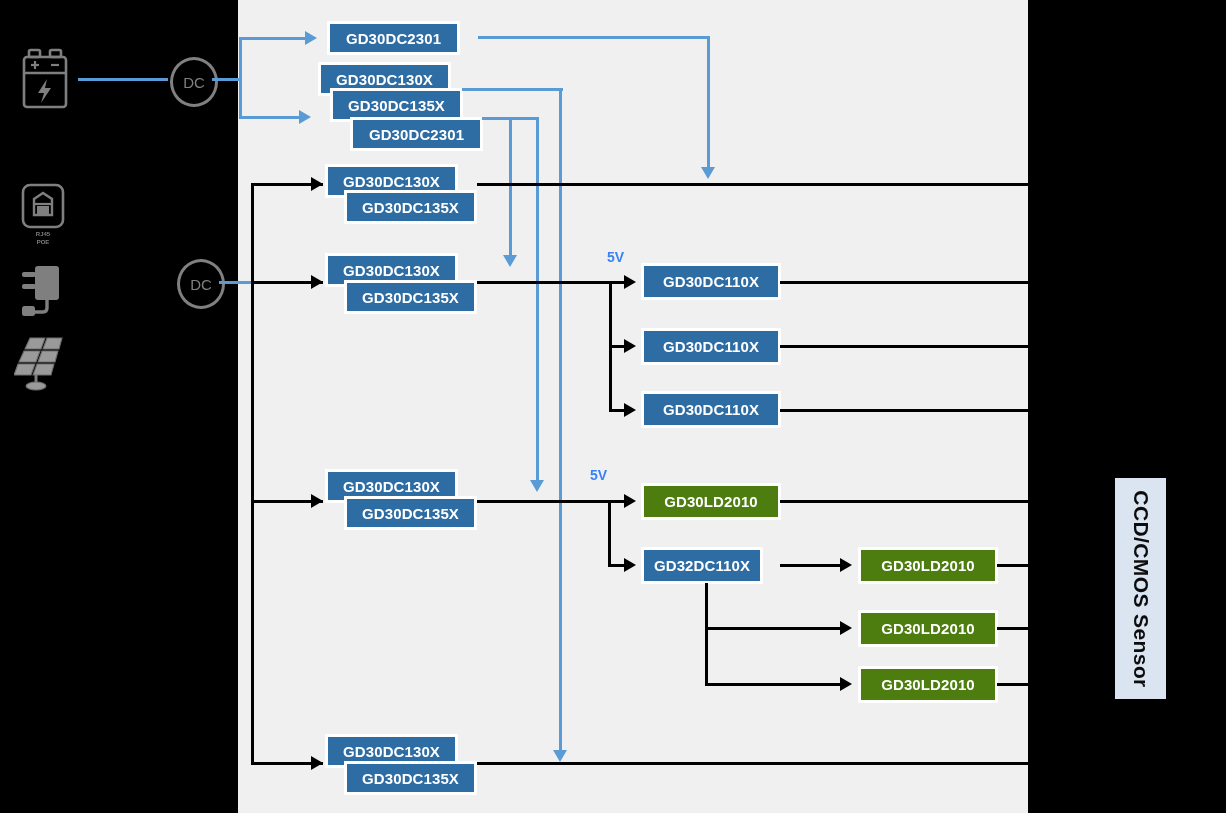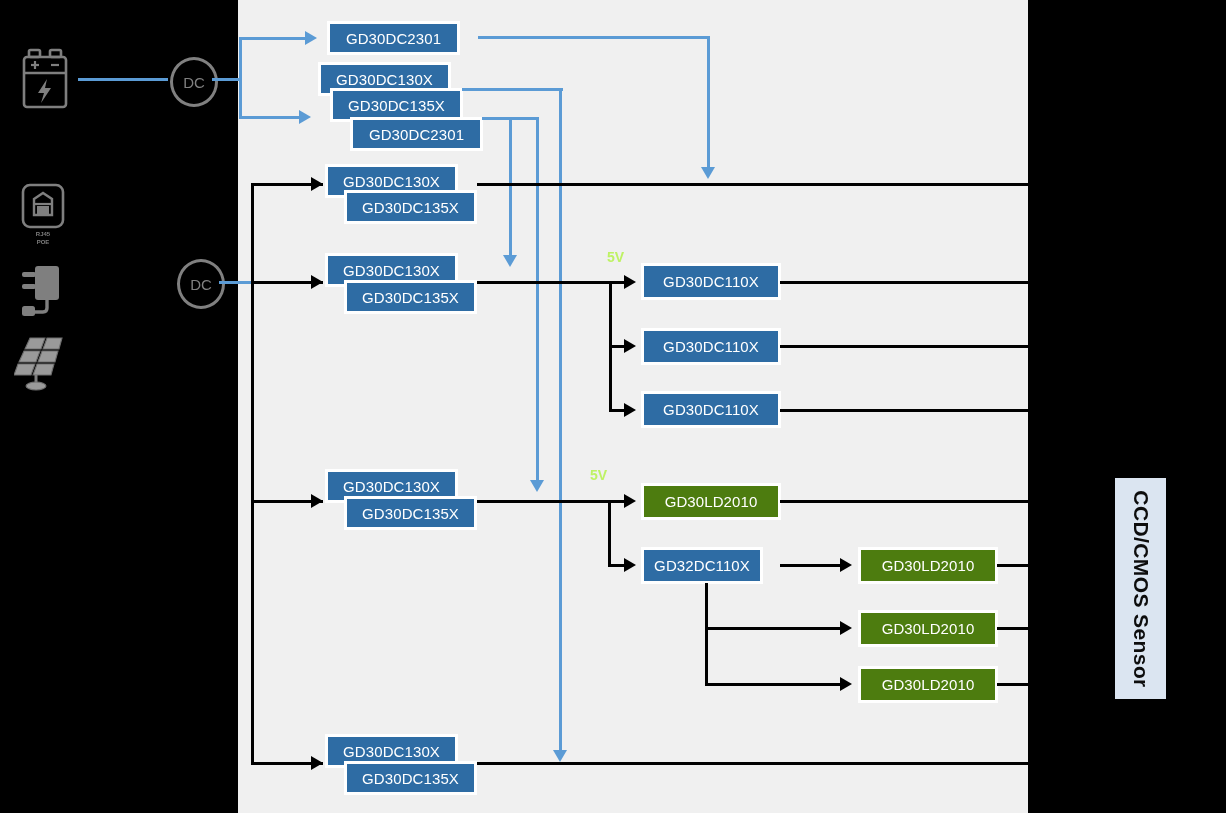--- a/index.html
+++ b/index.html
@@ -14,21 +14,21 @@
   
   #panel{
     position:absolute;left:238px;top:0;width:790px;height:813px;
     background:#f0f0f0;
   }
   
   .box{
     position:absolute;
     display:flex;align-items:center;justify-content:center;
     color:#ffffff;
-    font-weight:normal;
+    font-weight:bold;
     font-size:15px;
     letter-spacing:.1px;
     box-sizing:border-box;
     border:3px solid #ffffff;
     white-space:nowrap;
   }
   .box.blue{background:#2e6ca4;}
   .box.green{background:#4d7c0f;}
 
   
@@ -52,21 +52,21 @@
   .barrow-d{
     position:absolute;width:0;height:0;
     border-left:7px solid transparent;
     border-right:7px solid transparent;
     border-top:12px solid #5b9bd5;
   }
 
   
   .vlabel{
     position:absolute;
-    color:#bef264;font-weight:bold;font-size:14px;
+    color:#3b82f6;font-weight:bold;font-size:14px;
   }
 
   
   .dc{
     position:absolute;
     border:3px solid #808080;
     border-radius:50%;
     display:flex;align-items:center;justify-content:center;
     color:#808080;font-size:15px;font-weight:normal;
     font-family:"Liberation Sans", sans-serif;

